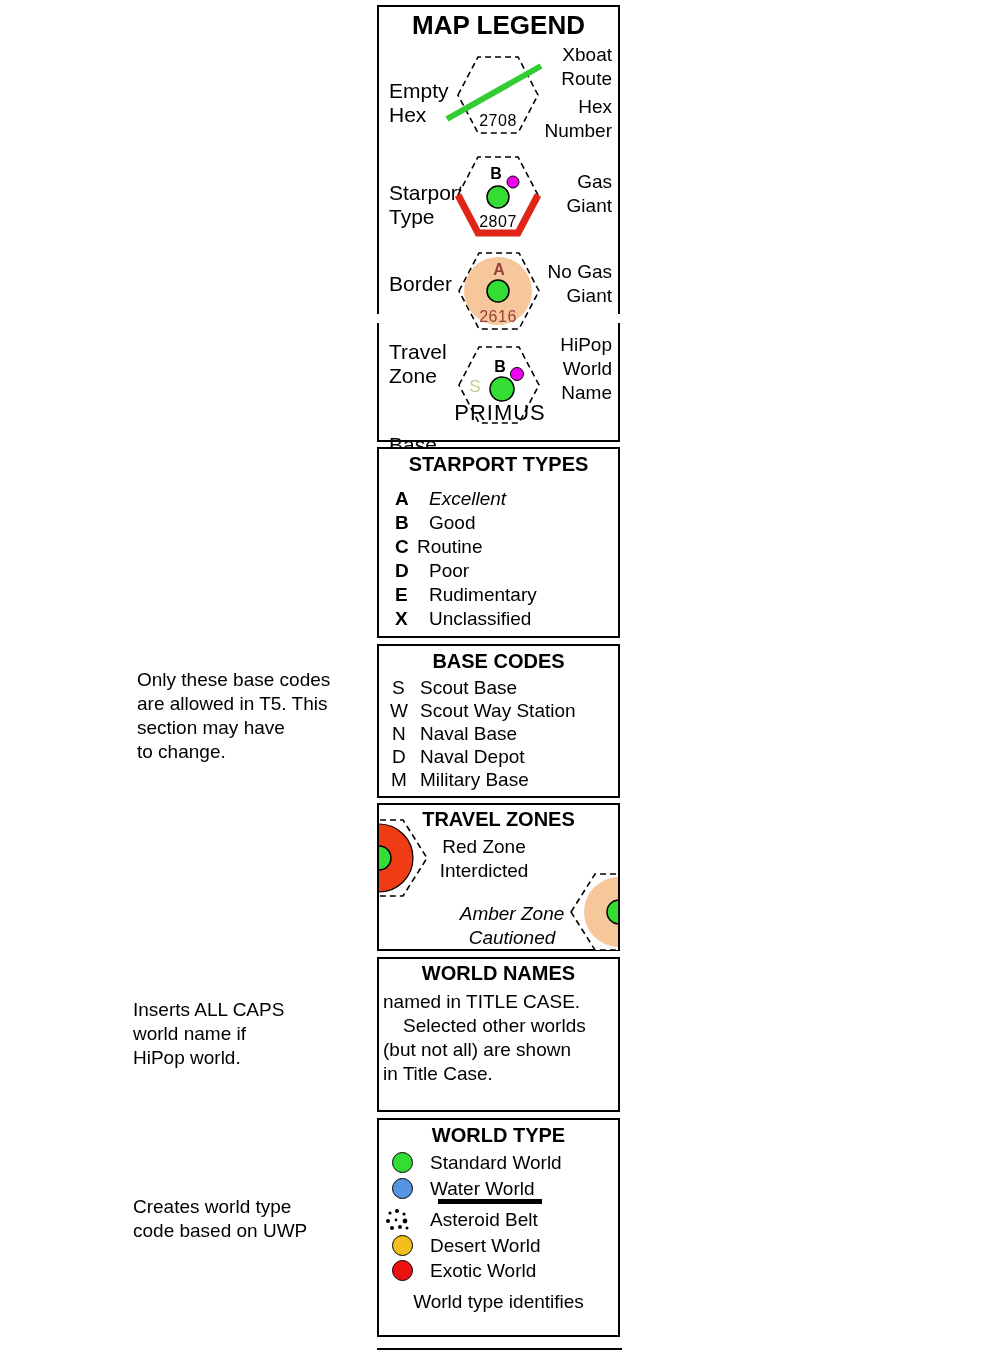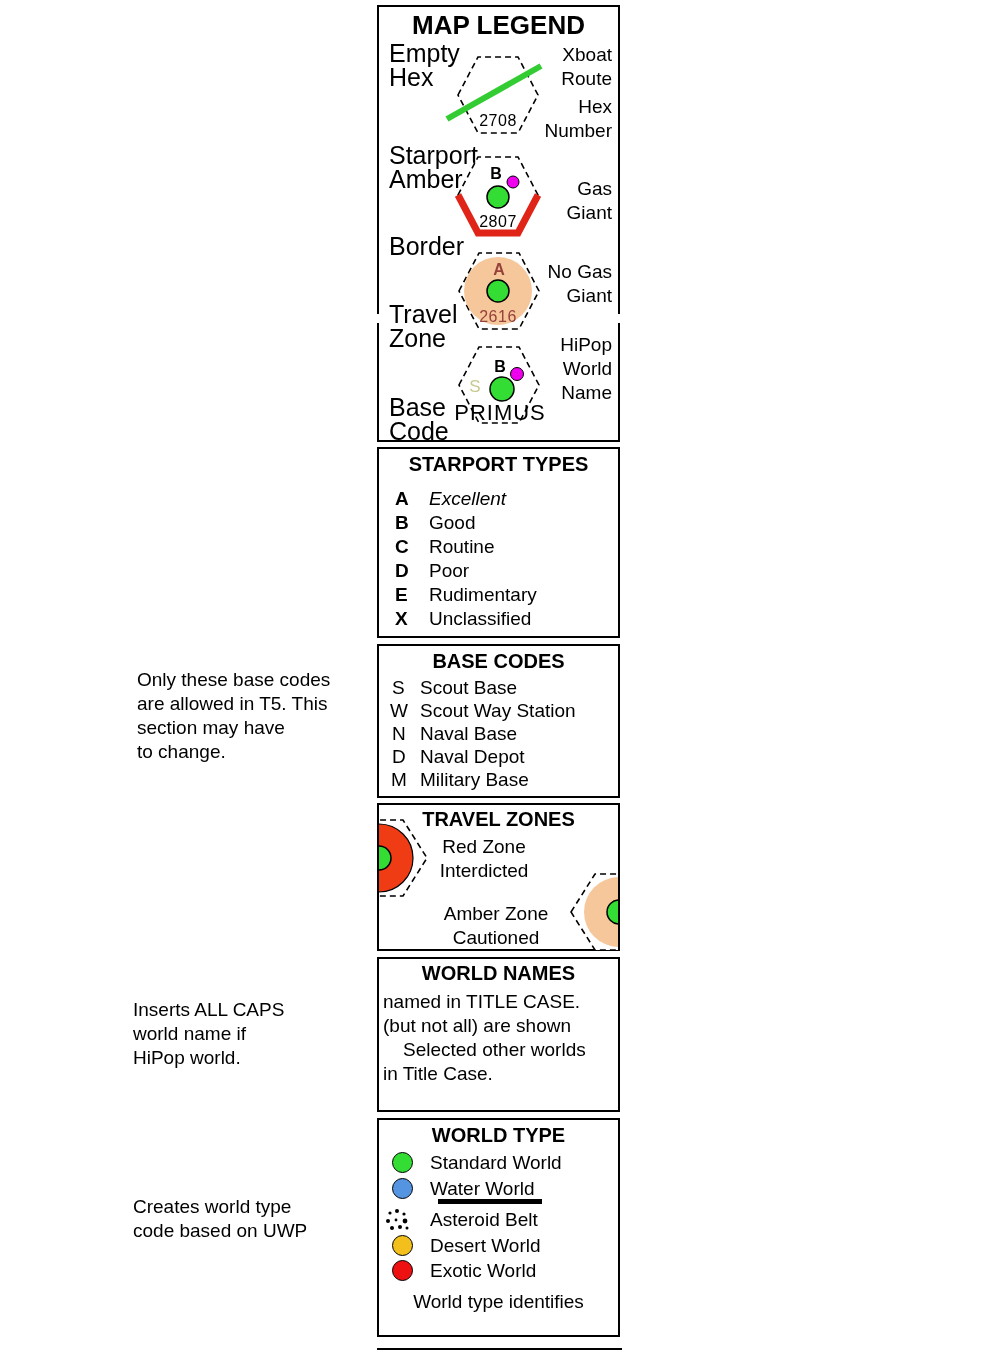--- a/index.html
+++ b/index.html
@@ -3,21 +3,21 @@
 <meta charset="utf-8">
 <style>
   html,body{margin:0;padding:0;}
   body{
     width:1000px;height:1364px;position:relative;background:#fff;color:#000;
     font-family:"Liberation Sans", sans-serif;overflow:hidden;
   }
   svg{font-family:"Liberation Sans", sans-serif;}
   .box{position:absolute;left:377px;width:243px;border:2px solid #000;background:#fff;box-sizing:border-box;}
   .sec-title{position:absolute;left:377px;width:243px;text-align:center;font-weight:bold;font-size:20px;line-height:22px;}
-  .lbl{position:absolute;font-size:25px;line-height:24px;}
+  .lbl{position:absolute;font-size:21px;line-height:24px;margin-top:38px;}
   .rlbl{position:absolute;right:388px;text-align:right;font-size:19px;line-height:24px;}
   .row{position:absolute;font-size:19px;line-height:24px;}
   .letter{position:absolute;}
   .bold{font-weight:bold;}
   .wt-circle{position:absolute;width:19px;height:19px;border-radius:50%;border:1.5px solid #000;box-sizing:content-box;}
   .center{text-align:center;}
   .maintitle{position:absolute;left:377px;width:243px;text-align:center;font-weight:bold;font-size:26px;}
   .bar{position:absolute;background:#000;}
   .annot{position:absolute;font-size:19px;line-height:24px;}
 </style>
@@ -28,41 +28,41 @@
 <div class="box" style="top:323px;height:119px;border-top:none;"></div>
 
 <div class="maintitle" style="top:10px;">MAP LEGEND</div>
 
 <div class="lbl" style="left:389px;top:41px;">
   <div>Empty</div>
   <div>Hex</div>
 </div>
 <div class="lbl" style="left:389px;top:143px;">
   <div>Starport</div>
-  <div>Amber</div>
+  <div>Type</div>
 </div>
 <div class="lbl" style="left:389px;top:234px;">Border</div>
 <div class="lbl" style="left:389px;top:302px;">
   <div>Travel</div>
   <div>Zone</div>
 </div>
 <div class="lbl" style="left:389px;top:395px;">
   <div>Base</div>
   <div>Code</div>
 </div>
 
 <div class="rlbl" style="top:43px;">
   <div>Xboat</div>
   <div>Route</div>
 </div>
 <div class="rlbl" style="top:95px;">
   <div>Hex</div>
   <div>Number</div>
 </div>
-<div class="rlbl" style="top:170px;margin-top:7px;">
+<div class="rlbl" style="top:170px;">
   <div>Gas</div>
   <div>Giant</div>
 </div>
 <div class="rlbl" style="top:260px;">
   <div>No Gas</div>
   <div>Giant</div>
 </div>
 <div class="rlbl" style="top:333px;">
   <div>HiPop</div>
   <div>World</div>
@@ -102,21 +102,21 @@
 </svg>
 
 <div class="box" style="top:447px;height:191px;"></div>
 <div class="sec-title" style="top:453px;">STARPORT TYPES</div>
 <div>
   <div class="row bold letter" style="left:395px;top:487px;">A</div>
   <div class="row" style="left:429px;top:487px;font-style:italic;">Excellent</div>
   <div class="row bold letter" style="left:395px;top:511px;">B</div>
   <div class="row" style="left:429px;top:511px;">Good</div>
   <div class="row bold letter" style="left:395px;top:535px;">C</div>
-  <div class="row" style="left:429px;top:535px;">Routine</div>
+  <div class="row" style="left:417px;top:535px;">Routine</div>
   <div class="row bold letter" style="left:395px;top:559px;">D</div>
   <div class="row" style="left:429px;top:559px;">Poor</div>
   <div class="row bold letter" style="left:395px;top:583px;">E</div>
   <div class="row" style="left:429px;top:583px;">Rudimentary</div>
   <div class="row bold letter" style="left:395px;top:607px;">X</div>
   <div class="row" style="left:429px;top:607px;">Unclassified</div>
 </div>
 
 <div class="box" style="top:644px;height:154px;"></div>
 <div class="sec-title" style="top:650px;">BASE CODES</div>
@@ -139,36 +139,36 @@
 <svg style="position:absolute;left:379px;top:818px;" width="52" height="82">
   <polygon points="-48,40 -24,2 24,2 48,40 24,78 -24,78" fill="#fff" stroke="#000" stroke-width="1.6" stroke-dasharray="6 4"></polygon>
   <circle cx="0" cy="40" r="34" style="fill:var(--red-zone);" stroke="#000" stroke-width="1.2"></circle>
   <circle cx="0" cy="40" r="12" style="fill:var(--world-green);" stroke="#000" stroke-width="1.5"></circle>
 </svg>
 <div class="row center" style="left:429px;top:835px;width:110px;">
   <div>Red Zone</div>
   <div>Interdicted</div>
 </div>
 
-<div class="row center" style="left:416px;top:902px;width:160px;">
+<div class="row center" style="left:432px;top:902px;width:160px;font-style:italic;">
   <div>Amber Zone</div>
   <div>Cautioned</div>
 </div>
 <svg style="position:absolute;left:567px;top:872px;" width="51" height="80">
   <polygon points="4,40 28,2 76,2 100,40 76,78 28,78" fill="#fff" stroke="#000" stroke-width="1.6" stroke-dasharray="6 4"></polygon>
   <circle cx="52" cy="40" r="35" style="fill:var(--amber-zone);"></circle>
   <circle cx="52" cy="40" r="12" style="fill:var(--world-green);" stroke="#000" stroke-width="1.5"></circle>
 </svg>
 
 <div class="box" style="top:957px;height:155px;"></div>
 <div class="sec-title" style="top:962px;">WORLD NAMES</div>
 <div class="row" style="left:383px;top:990px;width:234px;">
   <div>named in TITLE CASE.</div>
+  <div style="text-indent:20px;">Selected other worlds</div>
   <div>(but not all) are shown</div>
-  <div style="text-indent:20px;">Selected other worlds</div>
   <div>in Title Case.</div>
 </div>
 
 <div class="box" style="top:1118px;height:219px;"></div>
 <div class="sec-title" style="top:1124px;">WORLD TYPE</div>
 
 <div class="wt-circle" style="left:392px;top:1152px;background:var(--world-green);"></div>
 <div class="row" style="left:430px;top:1151px;">Standard World</div>
 
 <div class="wt-circle" style="left:392px;top:1178px;background:var(--water-blue);"></div>

